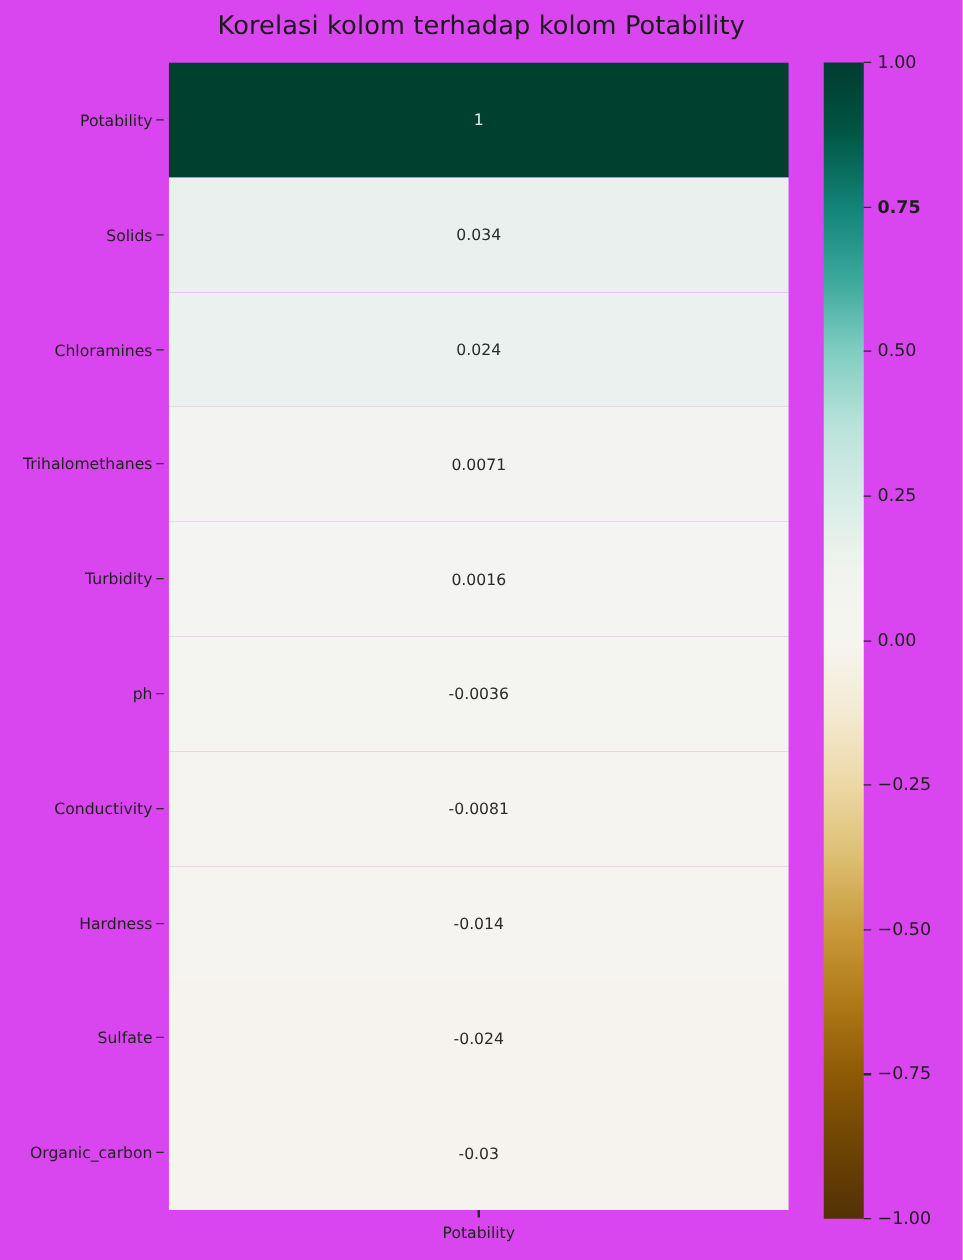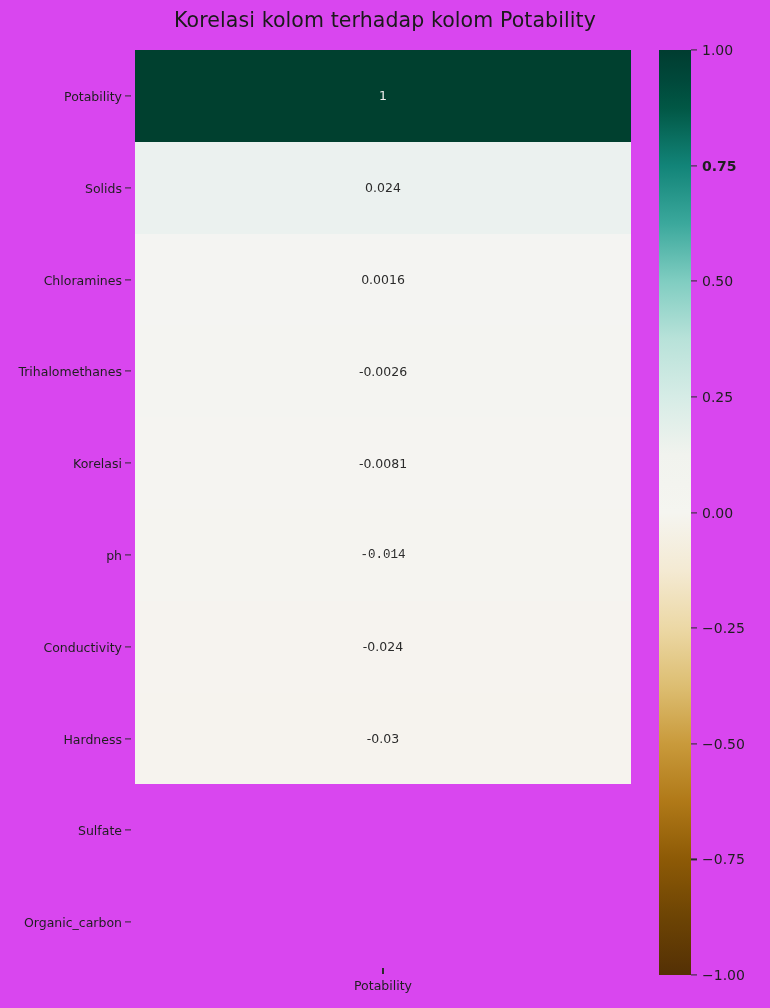--- a/index.html
+++ b/index.html
@@ -164,50 +164,56 @@
   <div id="y-tick-group">
       <div class="y-tick-mark" style="top: 45.9px;"></div>
       <div class="y-tick-label" style="top: 45.9px;">Potability</div>
       <div class="y-tick-mark" style="top: 137.7px;"></div>
       <div class="y-tick-label" style="top: 137.7px;">Solids</div>
       <div class="y-tick-mark" style="top: 229.5px;"></div>
       <div class="y-tick-label" style="top: 229.5px; margin-left: 44px;">Chloramines</div>
       <div class="y-tick-mark" style="top: 321.3px;"></div>
       <div class="y-tick-label" style="top: 321.3px;">Trihalomethanes</div>
       <div class="y-tick-mark" style="top: 413.1px;"></div>
-      <div class="y-tick-label" style="top: 413.1px;">Korelasi</div>
+      <div class="y-tick-label" style="top: 413.1px;">Turbidity</div>
       <div class="y-tick-mark" style="top: 504.9px;"></div>
       <div class="y-tick-label" style="top: 504.9px;">ph</div>
       <div class="y-tick-mark" style="top: 596.7px;"></div>
       <div class="y-tick-label" style="top: 596.7px;">Conductivity</div>
       <div class="y-tick-mark" style="top: 688.5px;"></div>
       <div class="y-tick-label" style="top: 688.5px;">Hardness</div>
       <div class="y-tick-mark" style="top: 780.3px;"></div>
       <div class="y-tick-label" style="top: 780.3px;">Sulfate</div>
       <div class="y-tick-mark" style="top: 872.1px;"></div>
       <div class="y-tick-label" style="top: 872.1px;">Organic_carbon</div>
     </div>
 
   <div id="heatmap-axes">
       <div class="heat-row" style="height: 91.8px; background: rgb(0, 64, 47);">
         <span class="heat-cell-value light">1</span>
       </div>
+      <div class="heat-row" style="height: 91.8px; background: rgb(233, 240, 238);">
+        <span class="heat-cell-value">0.034</span>
+      </div>
       <div class="heat-row" style="height: 91.8px; background: rgb(235, 241, 239);">
         <span class="heat-cell-value">0.024</span>
       </div>
+      <div class="heat-row" style="height: 91.8px; background: rgb(243, 244, 242);">
+        <span class="heat-cell-value">0.0071</span>
+      </div>
       <div class="heat-row" style="height: 91.8px; background: rgb(244, 244, 242);">
         <span class="heat-cell-value">0.0016</span>
       </div>
       <div class="heat-row" style="height: 91.8px; background: rgb(244, 244, 241);">
-        <span class="heat-cell-value">-0.0026</span>
+        <span class="heat-cell-value">-0.0036</span>
       </div>
       <div class="heat-row" style="height: 91.8px; background: rgb(245, 244, 241);">
         <span class="heat-cell-value">-0.0081</span>
       </div>
-      <div class="heat-row" style="height: 91.8px; background: rgb(245, 244, 240); font-family: Liberation Mono, monospace;">
+      <div class="heat-row" style="height: 91.8px; background: rgb(245, 244, 240);">
         <span class="heat-cell-value">-0.014</span>
       </div>
       <div class="heat-row" style="height: 91.8px; background: rgb(246, 243, 239);">
         <span class="heat-cell-value">-0.024</span>
       </div>
       <div class="heat-row" style="height: 91.8px; background: rgb(246, 243, 238);">
         <span class="heat-cell-value">-0.03</span>
       </div>
     </div>
 

